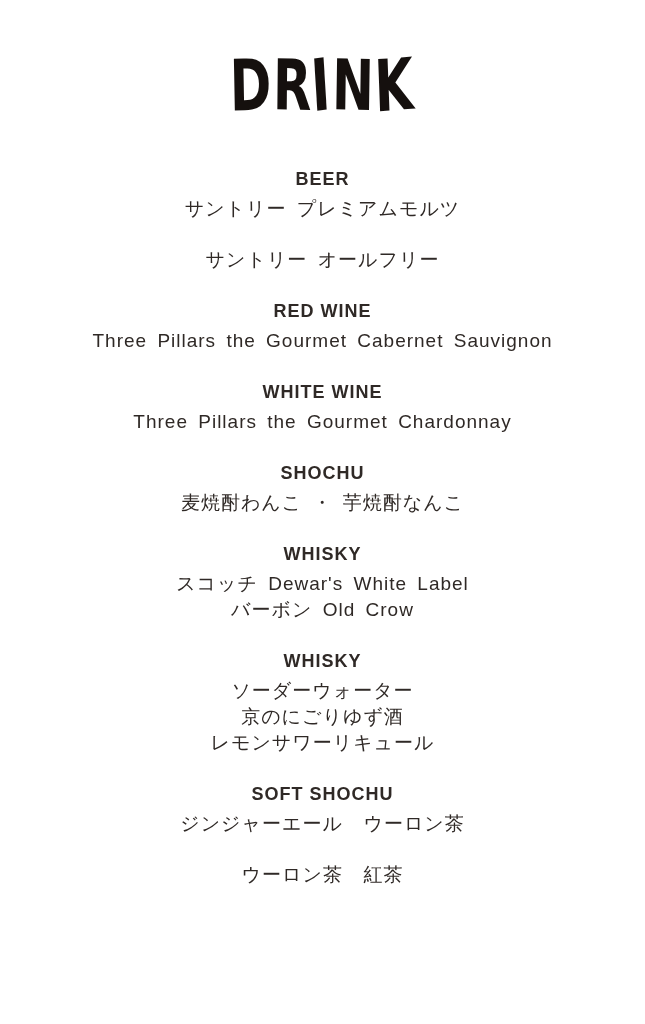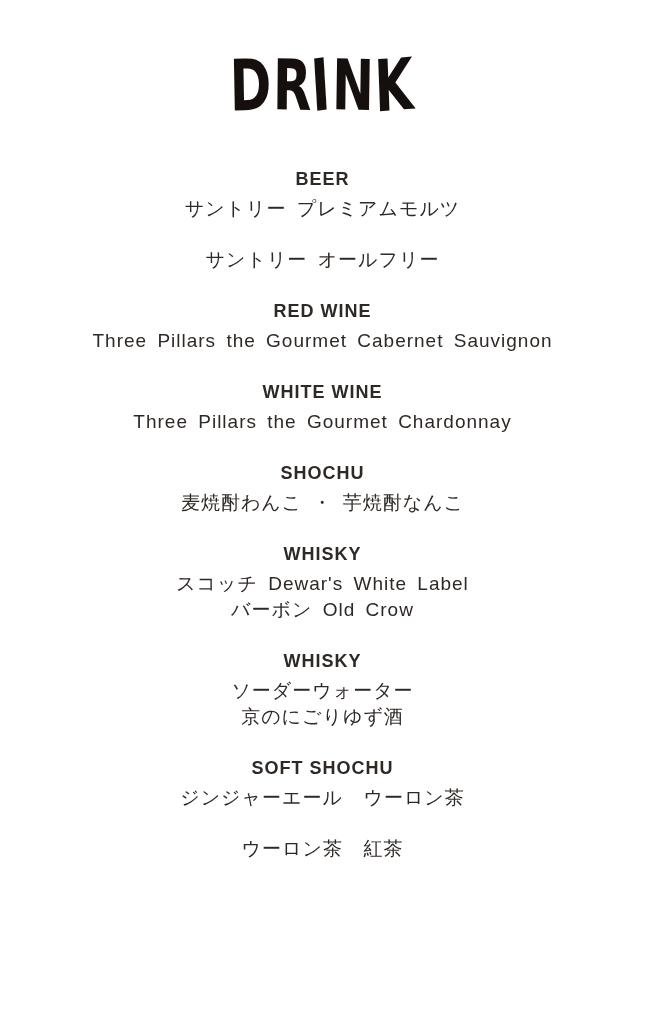--- a/index.html
+++ b/index.html
@@ -108,20 +108,21 @@
   <div class="menu-item">バーボン Old Crow</div>
 </section>
 
   <section class="menu-section">
     <h2 class="section-heading">WHISKY</h2>
 
   <div class="menu-item">ソーダーウォーター</div>
 
   <div class="menu-item">京のにごりゆず酒</div>
 
+  <div class="menu-item">レモンサワーリキュール</div>
 </section>
 
   <section class="menu-section">
     <h2 class="section-heading">SOFT SHOCHU</h2>
 
 
   <div class="menu-item">ジンジャーエール  ウーロン茶</div>
 
 </section>
 

